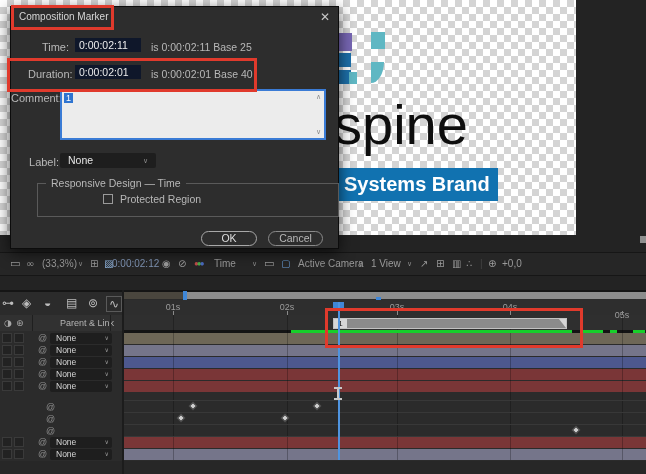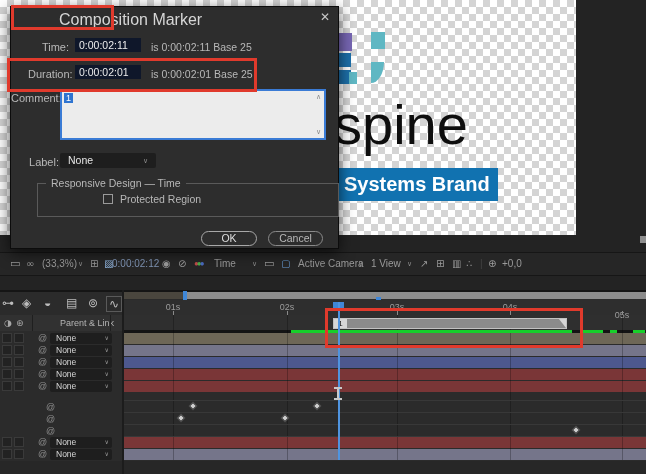--- a/index.html
+++ b/index.html
@@ -62,21 +62,21 @@
   
   .redbox{position:absolute;border:3px solid #e03a2c;z-index:20;}
   
   #dialog{left:10px;top:6px;width:327px;height:241px;background:#2d2d2d;border:1px solid #0c0c0c;
           box-shadow:0 4px 14px rgba(0,0,0,0.65);z-index:10;}
   #dialog *{position:absolute;box-sizing:border-box;}
   .dlg-label{font-size:11px;color:#b8b8b8;text-align:right;}
   .dlg-info{font-size:10.5px;color:#b8b8b8;}
   .tc-input{background:#0f172a;border:none;color:#ececec;font-size:10.5px;
             font-family:"Liberation Sans",sans-serif;padding:0 4px;width:66px;height:14px;}
-  #dlg-title{left:8px;top:4px;font-size:16px;color:#d6d6d6;margin-left:40px;}
+  #dlg-title{left:8px;top:4px;font-size:10px;color:#d6d6d6;}
   #dlg-close{right:8px;top:3px;font-size:12px;color:#c8c8c8;cursor:pointer;}
   #comment-box{left:49px;top:82px;width:266px;height:51px;background:#ececec;border:2px solid #3a7bd5;}
   #comment-sel{left:2px;top:2px;background:#2f74d0;color:#fff;font-size:9px;padding:0 2px;}
   .cb-arrow{right:3px;font-size:7px;color:#8a8a8a;}
   #label-dd{left:49px;top:146px;width:96px;height:15px;background:#1e1e1e;border-radius:2px;
             color:#e6e6e6;font-size:10.5px;line-height:15px;padding-left:8px;}
   #group-box{left:26px;top:176px;width:302px;height:34px;border:1px solid #5a5a5a;}
   #group-title{left:8px;top:-7px;background:#2d2d2d;padding:0 5px;font-size:10.5px;color:#b8b8b8;}
   #chk{left:65px;top:10px;width:10px;height:10px;border:1.5px solid #9a9a9a;background:transparent;}
   #chk-label{left:82px;top:9px;font-size:10.5px;color:#b8b8b8;}
@@ -239,21 +239,21 @@
   <div id="dialog" class="abs">
     <span id="dlg-title">Composition Marker</span>
     <span id="dlg-close">✕</span>
 
     <span class="dlg-label" style="left:0;top:34px;width:58px;">Time:</span>
     <input class="tc-input" style="left: 64px; top: 31px;" value="0:00:02:11">
     <span class="dlg-info" style="left:140px;top:34px;">is 0:00:02:11  Base 25</span>
 
     <span class="dlg-label" style="left:0;top:61px;width:58px;padding-left:17px;">Duration:</span>
     <input class="tc-input" style="left: 64px; top: 58px;" value="0:00:02:01">
-    <span class="dlg-info" style="left:140px;top:61px;">is 0:00:02:01  Base 25</span>
+    <span class="dlg-info" style="left:140px;top:61px;">is 0:00:02:01  Base 40</span>
 
     <span class="dlg-label" style="left:0;top:85px;width:48px;">Comment:</span>
     <div id="comment-box">
       <span id="comment-sel">1</span>
       <span class="cb-arrow" style="top:2px;">∧</span>
       <span class="cb-arrow" style="bottom:2px;">∨</span>
     </div>
 
     <span class="dlg-label" style="left:0;top:149px;width:48px;">Label:</span>
     <div id="label-dd">

